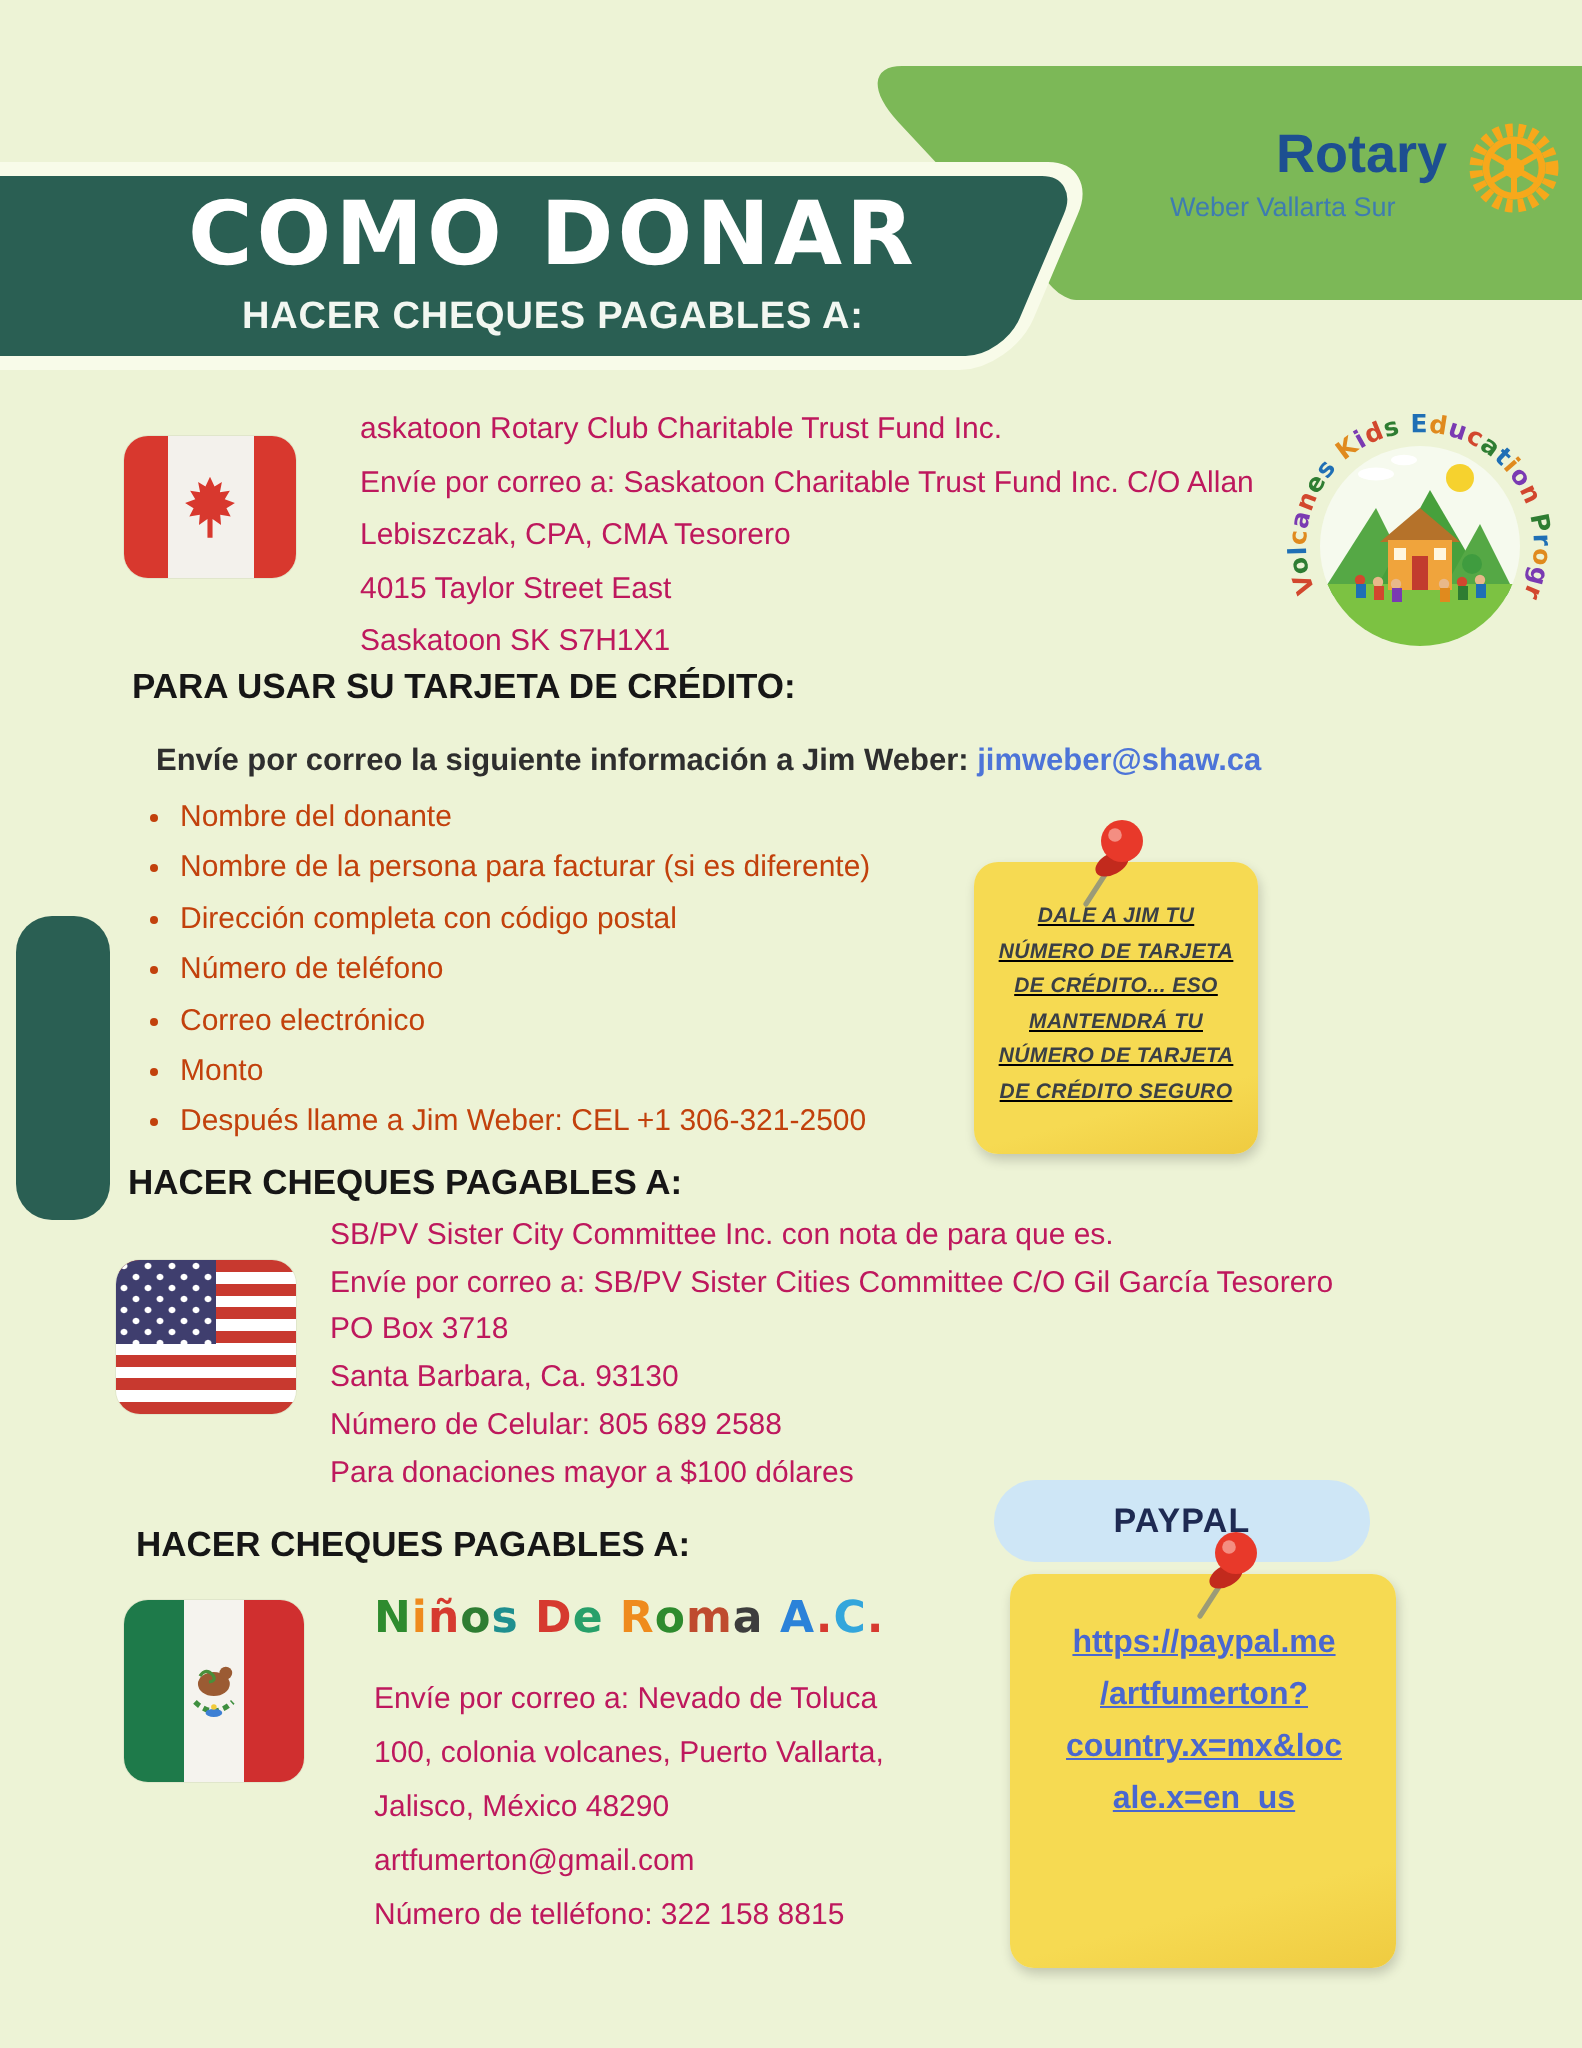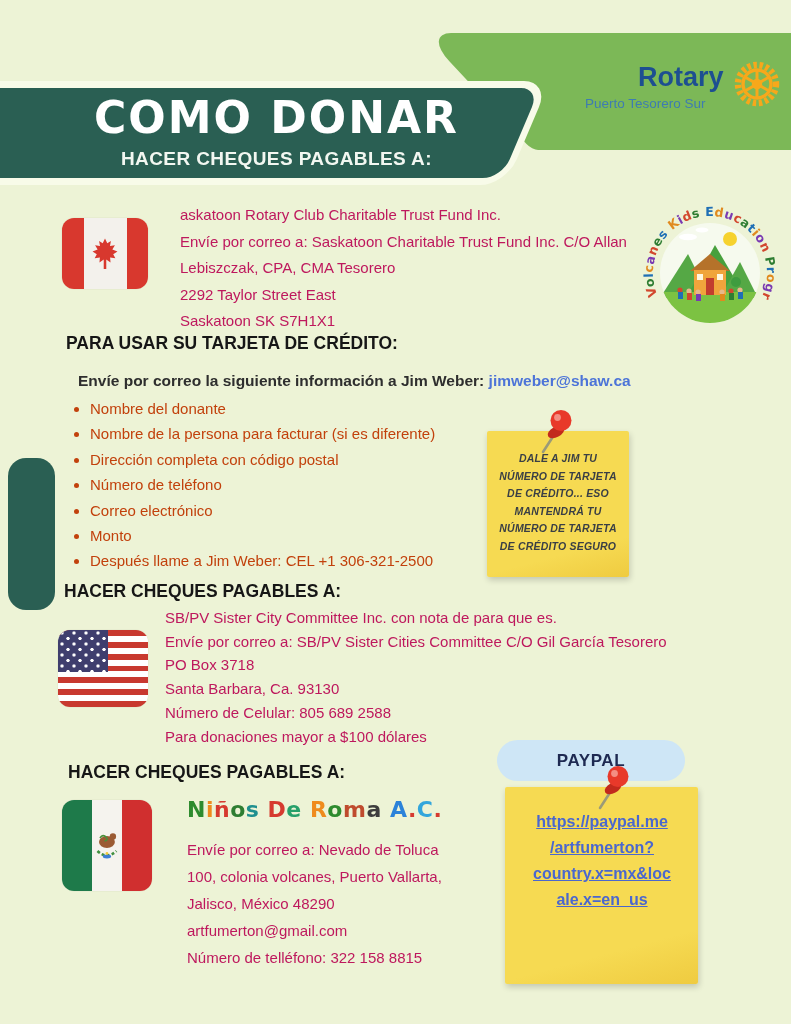--- a/index.html
+++ b/index.html
@@ -44,21 +44,21 @@
   .flag-mx .r{width:33.4%;background:#D02F2F;}
 
   
   .credit-intro{position:absolute;top:372px;left:78px;font-size:15.5px;font-weight:bold;color:#2E2E2E;white-space:nowrap;}
   .credit-intro .email{color:#4D74D8;cursor:pointer;margin-top:26px;}
   .bullets{position:absolute;top:396px;left:70px;margin:0;padding:0 0 0 20px;width:470px;}
   .bullets li{font-size:15px;color:#c2410c;line-height:25.4px;white-space:nowrap;}
 
   
   .sticky{position:absolute;background:linear-gradient(165deg,#F6DA52 78%,#EFCB40 100%);
-    box-shadow:1px 3px 6px rgba(0,0,0,0.18);border-radius:2px;}
+    box-shadow:1px 3px 6px rgba(0,0,0,0.18);border-radius:12px;text-decoration:underline;}
   .sticky1{left:487px;top:431px;width:142px;height:146px;}
   .sticky1 .note{margin:19px 8px 0;font-size:10.5px;font-weight:bold;font-style:italic;
     text-align:center;line-height:17.6px;color:#3A3F45;letter-spacing:0.2px;}
   .sticky2{left:505px;top:787px;width:193px;height:197px;}
   .pin{position:absolute;z-index:5;}
   .pin1{left:533px;top:407px;}
   .pin2{left:590px;top:763px;}
 
   
   .left-tab{position:absolute;left:8px;top:458px;width:47px;height:152px;background:#2A5F53;border-radius:18px;}
@@ -94,21 +94,21 @@
     </defs>
   </svg>
 
   <div class="green-shape"></div>
   <div class="banner-shape"></div>
   <div class="banner-title">COMO DONAR</div>
   <div class="banner-subtitle">HACER CHEQUES PAGABLES A:</div>
 
   <div class="rotary">
     <div class="rotary-name">Rotary</div>
-    <div class="rotary-club">Puerto Tesorero Sur</div>
+    <div class="rotary-club">Weber Vallarta Sur</div>
     <svg class="rotary-wheel" width="48" height="48" viewBox="0 0 48 48">
       <circle cx="24" cy="24" r="19" fill="none" stroke="#F7A81B" stroke-width="6.5" stroke-dasharray="3.4 2.7"></circle>
       <circle cx="24" cy="24" r="14" fill="none" stroke="#F7A81B" stroke-width="3.4"></circle>
       <g stroke="#F7A81B" stroke-width="3">
         <line x1="24" y1="10" x2="24" y2="38"></line>
         <line x1="24" y1="10" x2="24" y2="38" transform="rotate(60 24 24)"></line>
         <line x1="24" y1="10" x2="24" y2="38" transform="rotate(120 24 24)"></line>
       </g>
       <circle cx="24" cy="24" r="5.2" fill="#F7A81B"></circle>
     </svg>
@@ -121,21 +121,21 @@
         <path fill="#D8382E" d="M12 1 L13.6 4.4 L16.2 2.8 L15.5 6.4 L19 5.9 L17.2 8.9 L20.8 10.2 L17.8 12.1 L19.3 15 L15.6 14.4 L15.9 18 L12.9 15.9 L12.9 22.5 L11.1 22.5 L11.1 15.9 L8.1 18 L8.4 14.4 L4.7 15 L6.2 12.1 L3.2 10.2 L6.8 8.9 L5 5.9 L8.5 6.4 L7.8 2.8 L10.4 4.4 Z"></path>
       </svg>
     </div>
     <div class="band"></div>
   </div>
   <div class="addr" style="left:180px;top:202px;">
     <div>
         <div class="line">askatoon Rotary Club Charitable Trust Fund Inc.</div>
         <div class="line">Envíe por correo a: Saskatoon Charitable Trust Fund Inc. C/O Allan</div>
         <div class="line">Lebiszczak, CPA, CMA Tesorero</div>
-        <div class="line">2292 Taylor Street East</div>
+        <div class="line">4015 Taylor Street East</div>
         <div class="line">Saskatoon SK S7H1X1</div>
       </div>
   </div>
 
   <svg class="volcanes" width="148" height="138" viewBox="0 0 148 138">
     <defs>
       <clipPath id="volcClip">
           <circle cx="74" cy="71" r="50"></circle>
         </clipPath>
       <path id="volcArc" d="M 22.3 95.1 A 57 57 0 1 1 125.7 95.1" fill="none"></path>

